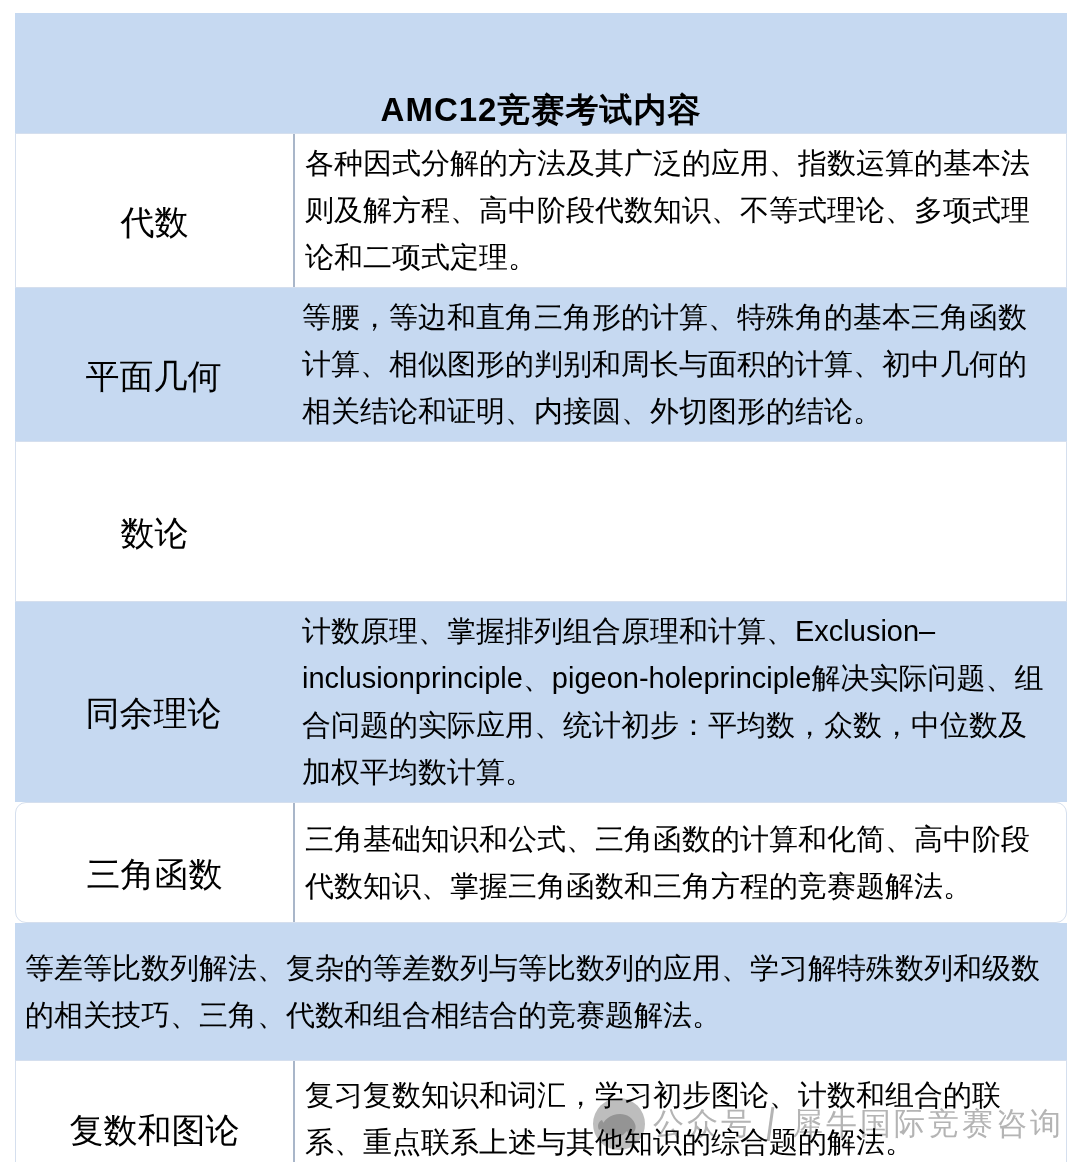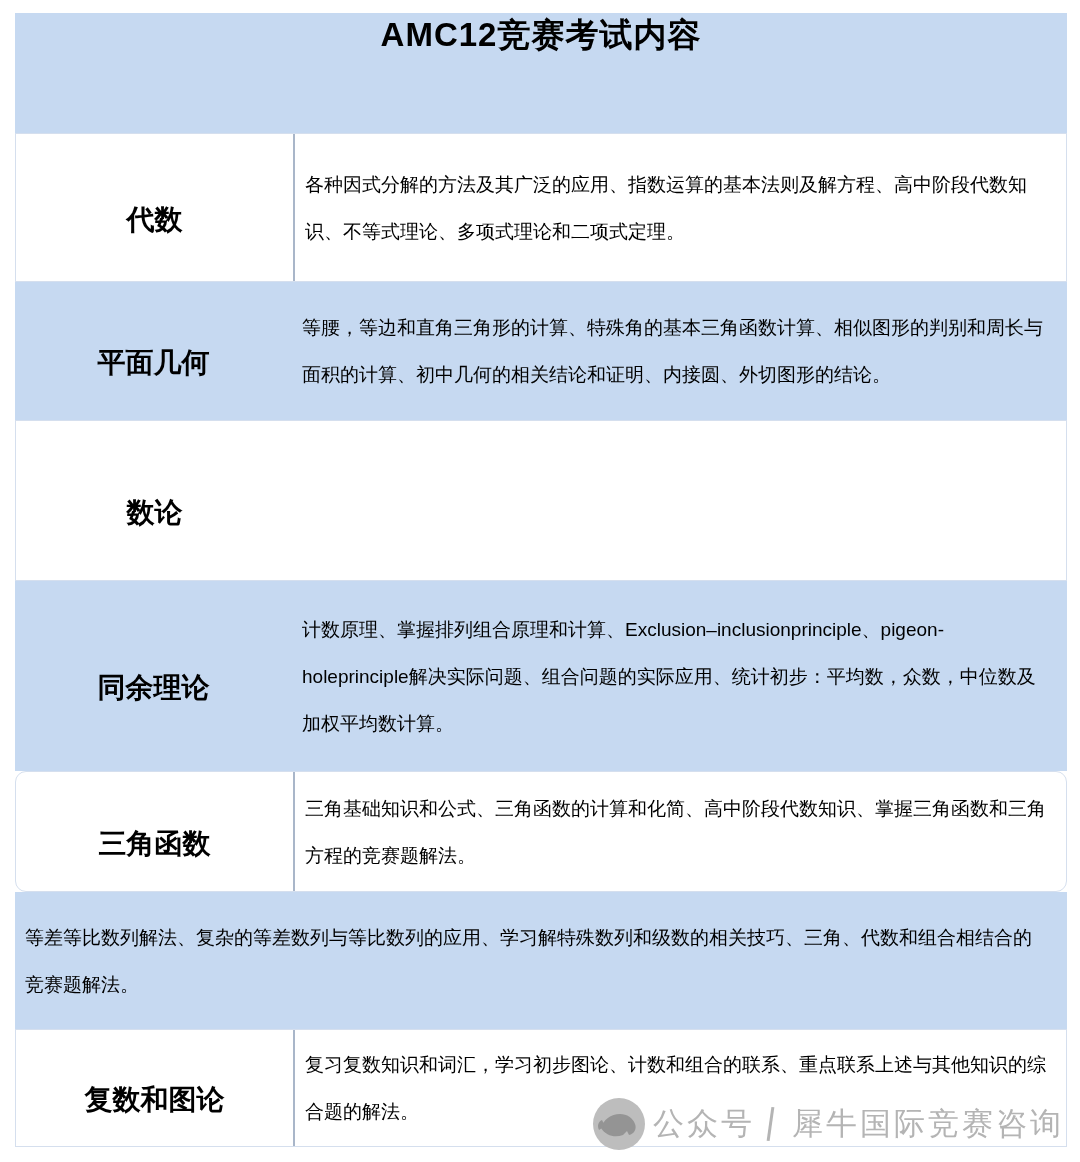--- a/index.html
+++ b/index.html
@@ -17,21 +17,21 @@
   .sheet {
     position: absolute;
     left: 15px;
     top: 13px;
     width: 1052px;
   }
   .header-row {
     height: 120px;
     background: var(--header-bg, #c6d9f1);
     display: flex;
-    align-items: flex-start;
+    align-items: flex-end;
     justify-content: center;
   }
   .title {
     font-size: 33px;
     font-weight: bold;
     color: var(--text, #000000);
     letter-spacing: 1px;
   }
   .row {
     display: flex;
@@ -48,33 +48,33 @@
     box-sizing: border-box;
     position: relative; 
     z-index: 3;
   }
   .cell.label {
     width: 277px;
     flex: 0 0 277px;
     display: flex;
     align-items: center;
     justify-content: center;
-    font-size: 28px;
-    font-weight: bold;
+    font-size: 34px;
+    font-weight: normal;
     color: var(--text, #000000);
     margin-top: 24px;
   }
   .row.plain .cell.content {
     border-left: 2px solid var(--divider, #a9b6c9);
   }
   .cell.content {
     flex: 1 1 auto;
     display: flex;
     align-items: center;
-    font-size: 19px;
+    font-size: 29px;
     line-height: 47px;
     color: var(--text, #000000);
     padding: 6px 18px 6px 10px;
   }
   
   .r1 { min-height: 149px; }
   .r2 { min-height: 138px; }
   .r3 { min-height: 161px; }
   .r4 { min-height: 190px; }
   .r5 { min-height: 121px; border-radius: 11px; }

